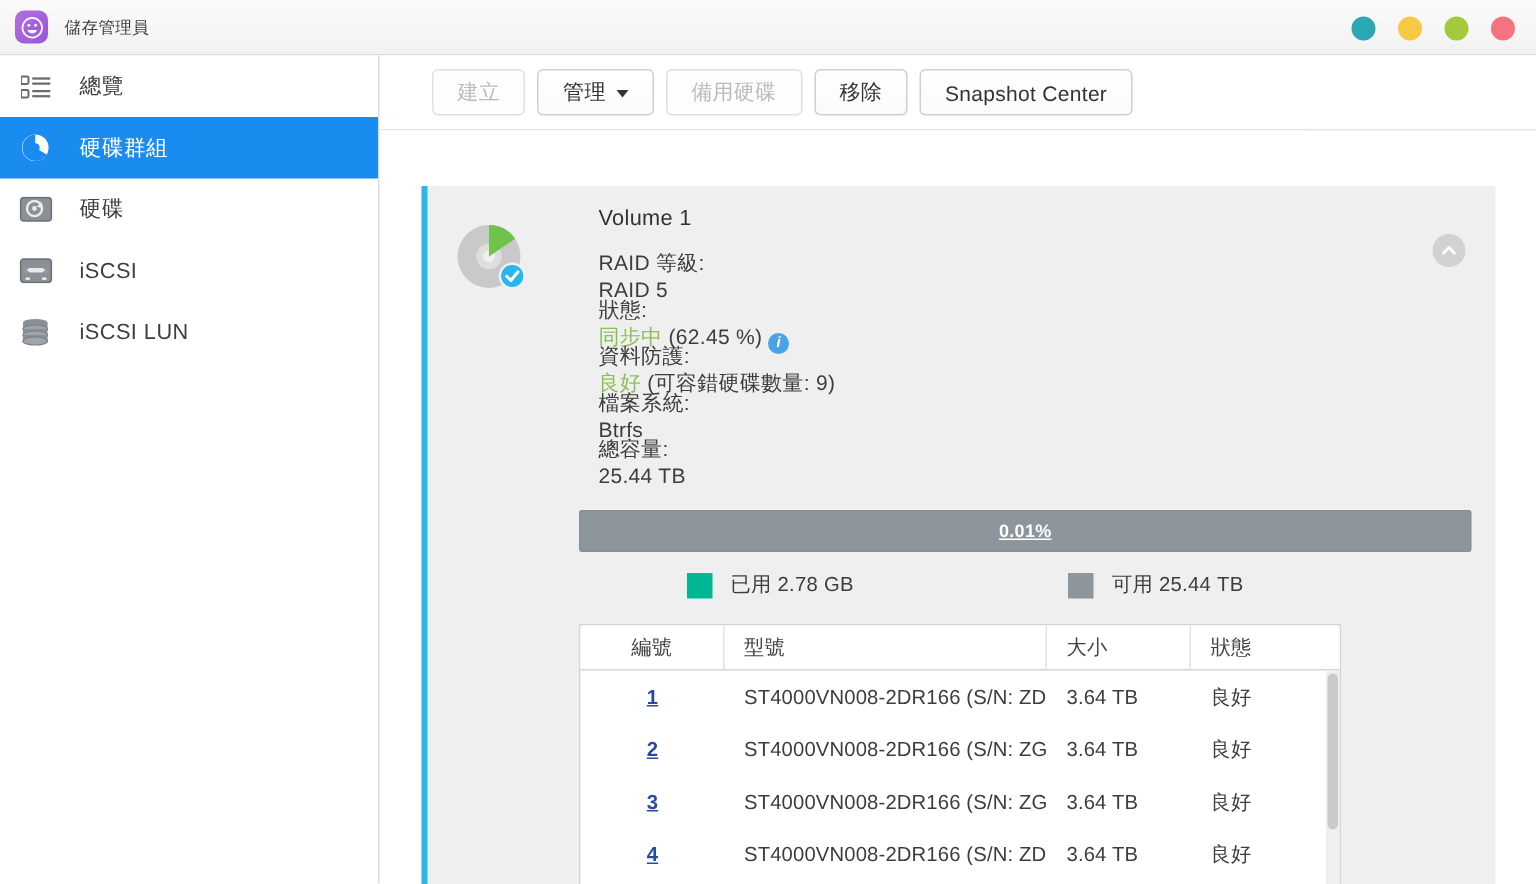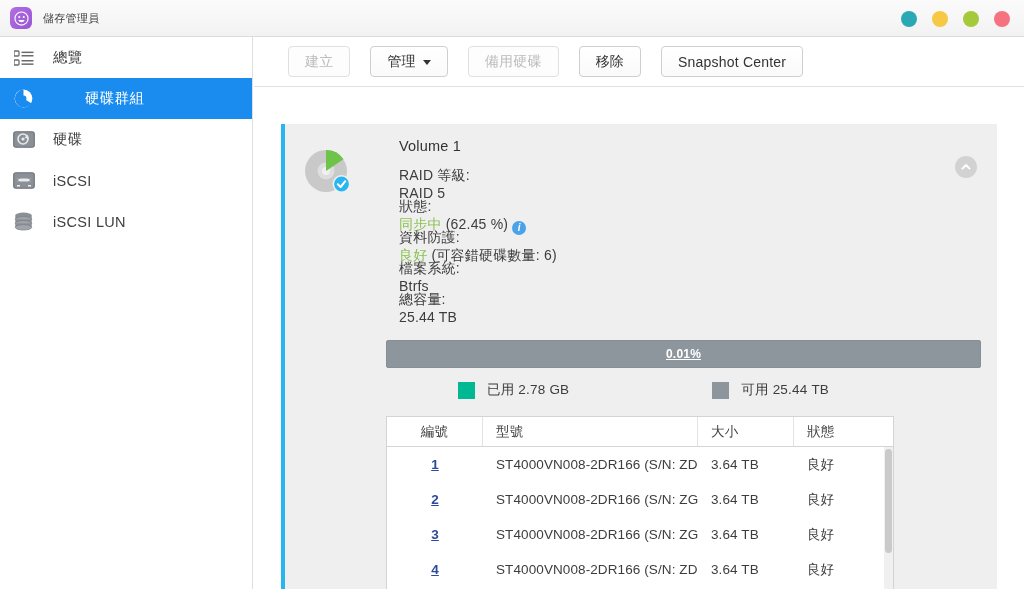--- a/index.html
+++ b/index.html
@@ -48,21 +48,21 @@
     width: 253px; height: 552px;
     background: #ffffff;
     border-right: 1px solid #dedede;
   }
   .nav-item {
     height: 41px;
     display: flex; align-items: center;
     padding-left: 10px;
     cursor: default;
   }
-  .nav-item.active { background: #1a8cf0; gap: 32px; }
+  .nav-item.active { background: #1a8cf0; }
   .nav-ico {
     width: 27px; height: 27px;
     display: flex; align-items: center; justify-content: center;
     flex: none;
   }
   .nav-label {
     margin-left: 16px;
     font-size: 14.5px;
     color: #3f3f3f;
     letter-spacing: .3px;
@@ -75,21 +75,21 @@
     width: 770px; height: 552px;
     background: #ffffff;
   }
   .toolbar {
     position: absolute; top: 0; left: 0;
     width: 770px; height: 50px;
     background: #ffffff;
     border-bottom: 1px solid #e2e2e2;
     display: flex; align-items: center;
     padding-left: 34px;
-    gap: 20px;
+    gap: 8px;
   }
   .tb-btn {
     height: 31px;
     padding: 0 16px;
     border: 1px solid #cfcfcf;
     border-radius: 4px;
     background: linear-gradient(to bottom, #ffffff 0%, #fafafa 100%);
     font-size: 14px;
     color: #333333;
     display: flex; align-items: center; gap: 5px;
@@ -382,21 +382,21 @@
               <div class="fval">
                 <span class="ok-green">同步中</span>
                 <span>(62.45 %)</span><span class="info-i">i</span>
               </div>
             </div>
 
             <div class="frow">
               <div class="fkey">資料防護:</div>
               <div class="fval">
                 <span class="ok-green">良好</span>
-                <span>(可容錯硬碟數量: 6)</span>
+                <span>(可容錯硬碟數量: 9)</span>
               </div>
             </div>
 
             <div class="frow">
               <div class="fkey">檔案系統:</div>
               <div class="fval">Btrfs</div>
             </div>
 
             <div class="frow">
               <div class="fkey">總容量:</div>

